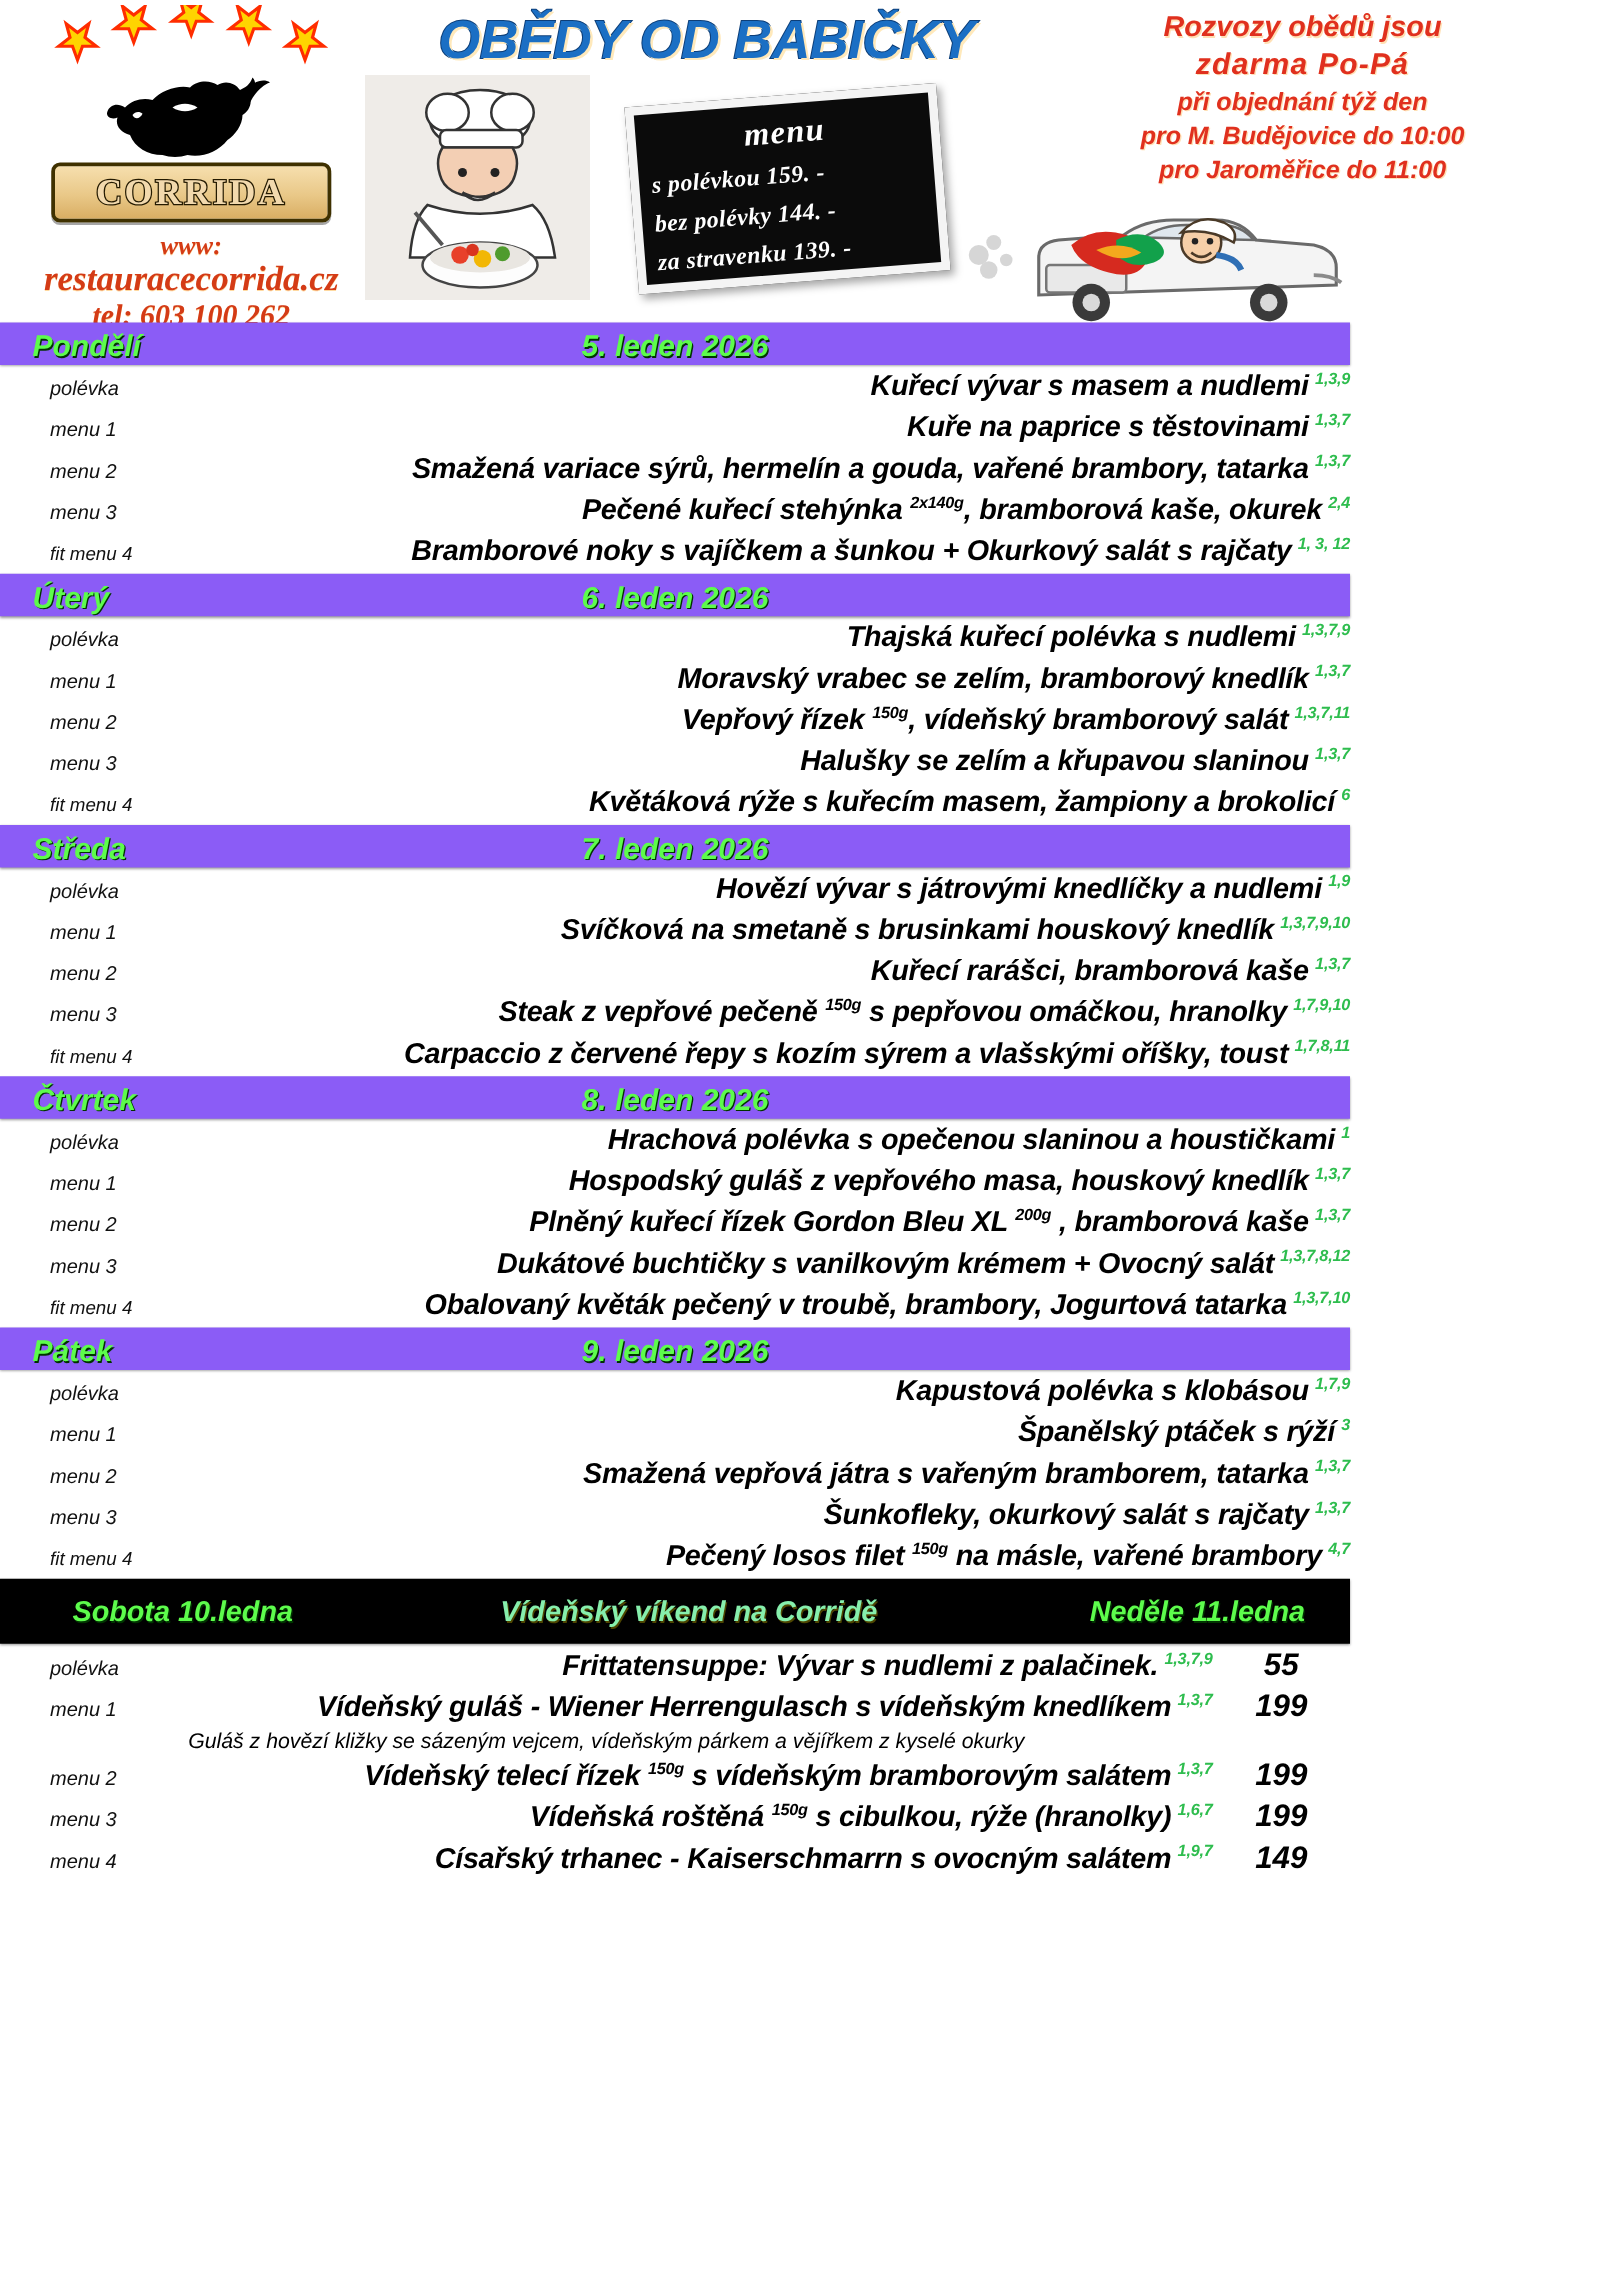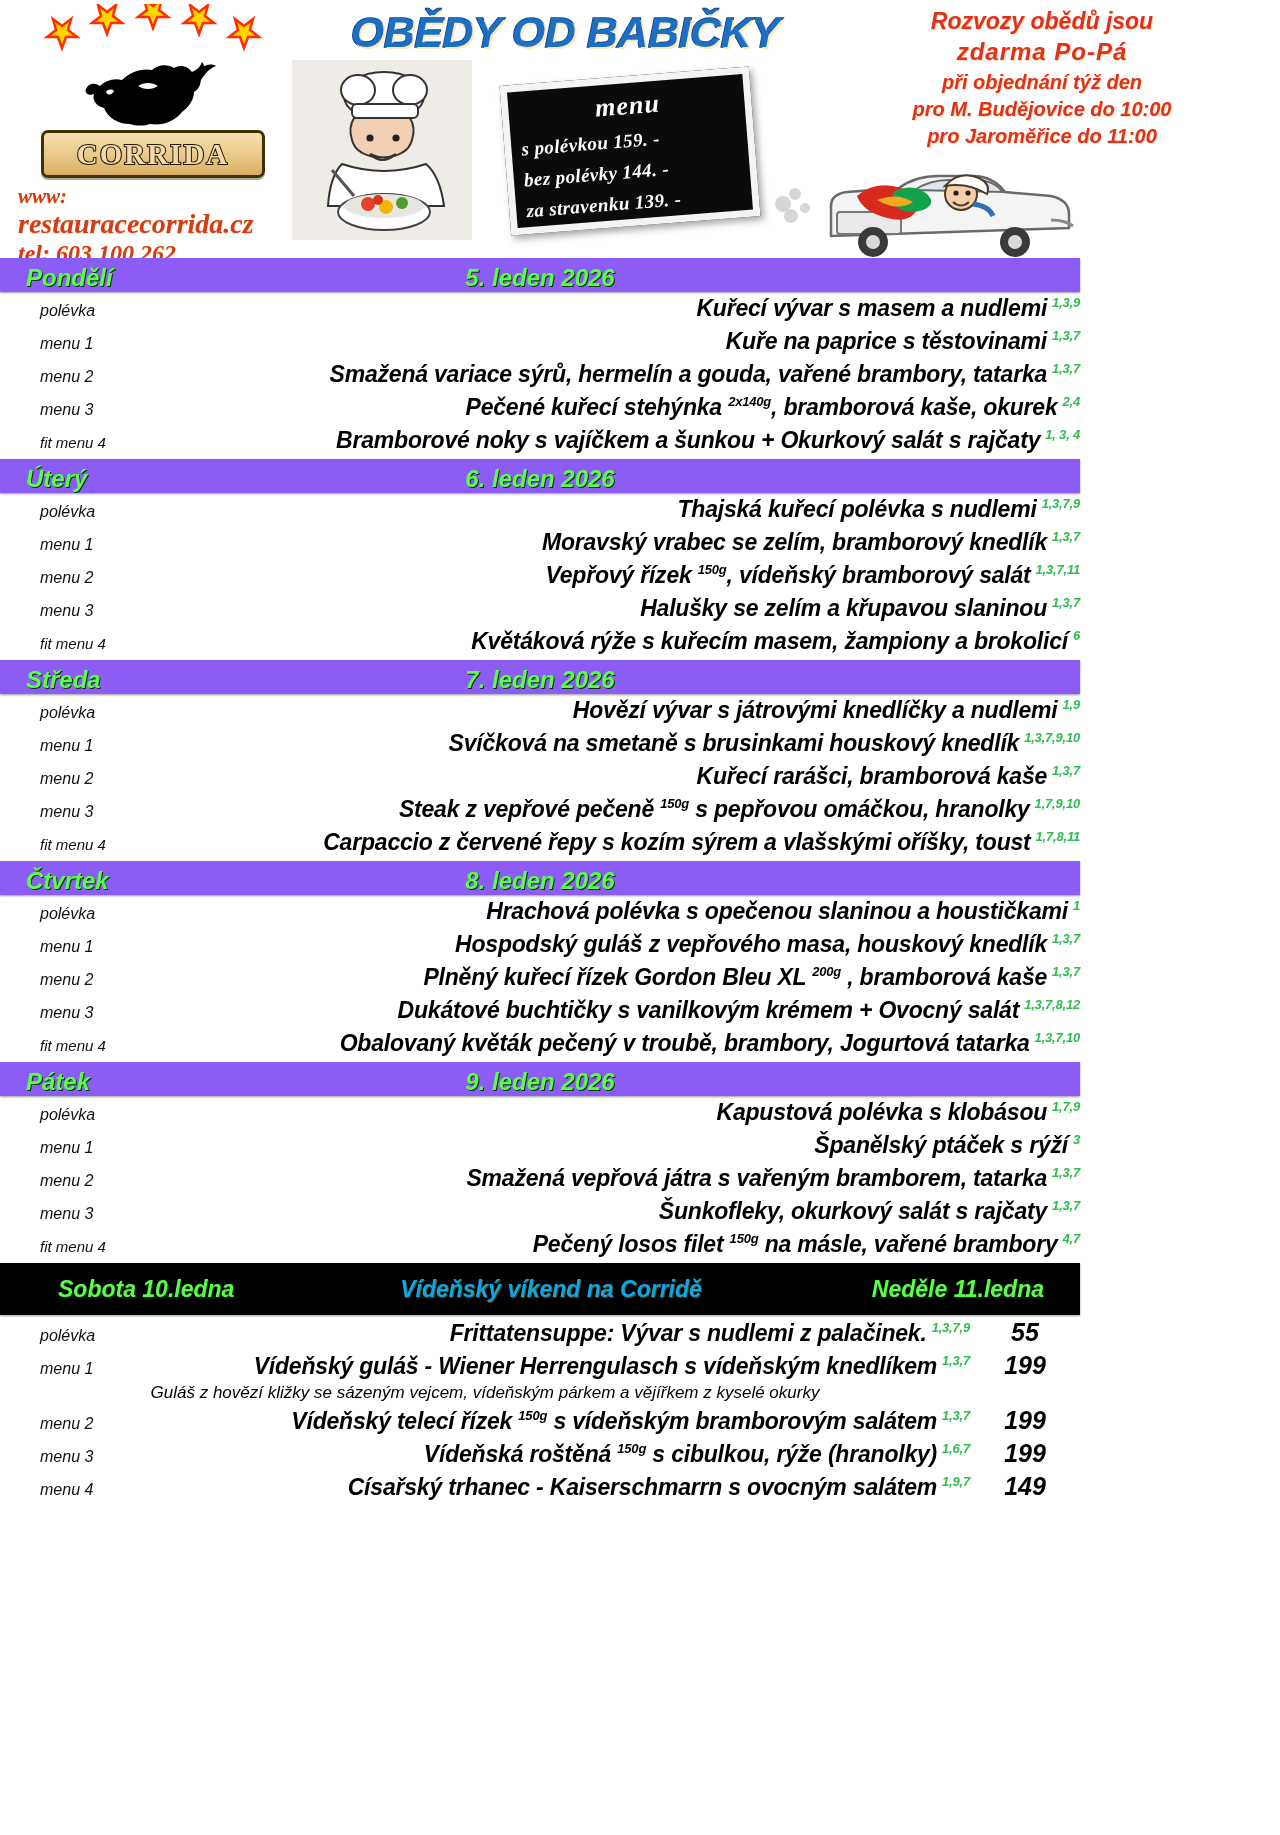--- a/index.html
+++ b/index.html
@@ -23,20 +23,21 @@
     width: 1280px;
     background: #ffffff;
   }
 
   
   .logo-block {
     position: absolute;
     left: 18px;
     top: 4px;
     width: 270px;
+    text-align: center;
   }
   .stars {
     position: relative;
     height: 58px;
     width: 230px;
     margin: 0 auto;
   }
 
   .bull {
     position: relative;
@@ -246,21 +247,21 @@
     font-style: italic;
     font-size: 23px;
     text-shadow: 1px 1px 0 #003300;
     flex: 0 0 300px;
   }
   .wk-left { padding-left: 58px; }
   .wk-right { text-align: right; padding-right: 36px; }
   .wk-center {
     flex: 1;
     text-align: center;
-    color: #0ea5e9;
+    color: #86efac;
     font-family: "Liberation Sans", sans-serif;
     font-weight: bold;
     font-style: italic;
     font-size: 23px;
     text-shadow: 1px 1px 0 #4d4500;
   }
 
   .menu-row {
     display: flex;
     align-items: baseline;
@@ -447,21 +448,21 @@
       <div class="menu-row">
         <div class="row-label">menu 2</div>
         <div class="row-dish">Smažená variace sýrů, hermelín a gouda, vařené brambory, tatarka<span class="alg">1,3,7</span></div>
       </div>
       <div class="menu-row">
         <div class="row-label">menu 3</div>
         <div class="row-dish">Pečené kuřecí stehýnka <span class="wt">2x140g</span>, bramborová kaše, okurek<span class="alg">2,4</span></div>
       </div>
       <div class="menu-row">
         <div class="row-label small">fit menu 4</div>
-        <div class="row-dish">Bramborové noky s vajíčkem a šunkou + Okurkový salát s rajčaty<span class="alg">1, 3, 4</span></div>
+        <div class="row-dish">Bramborové noky s vajíčkem a šunkou + Okurkový salát s rajčaty<span class="alg">1, 3, 12</span></div>
       </div>
       <div class="day-bar">
         <div class="day-name">Úterý</div>
         <div class="day-date">6. leden 2026</div>
       </div>
       <div class="menu-row">
         <div class="row-label">polévka</div>
         <div class="row-dish">Thajská kuřecí polévka s nudlemi<span class="alg">1,3,7,9</span></div>
       </div>
       <div class="menu-row">

